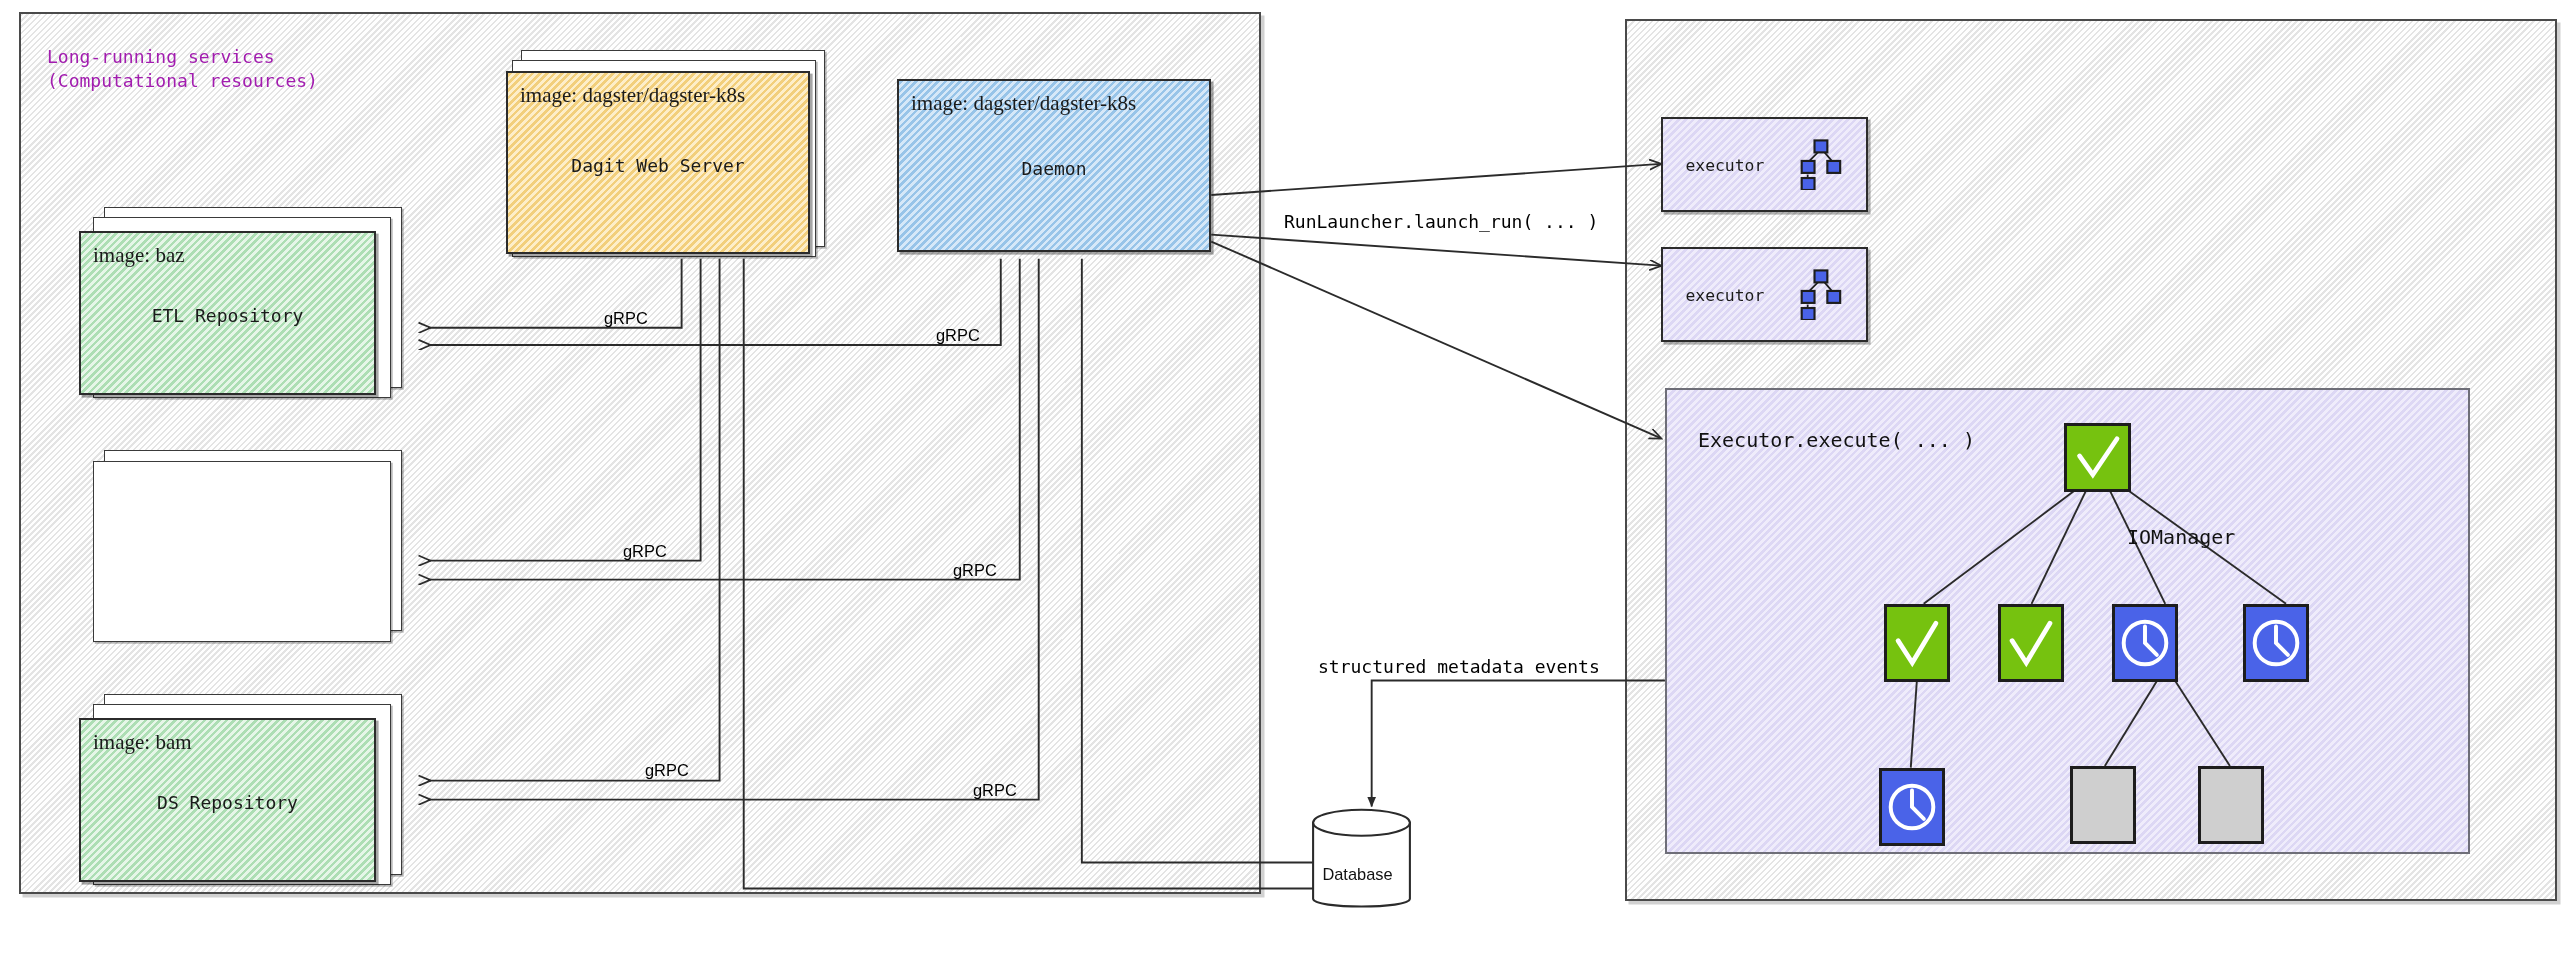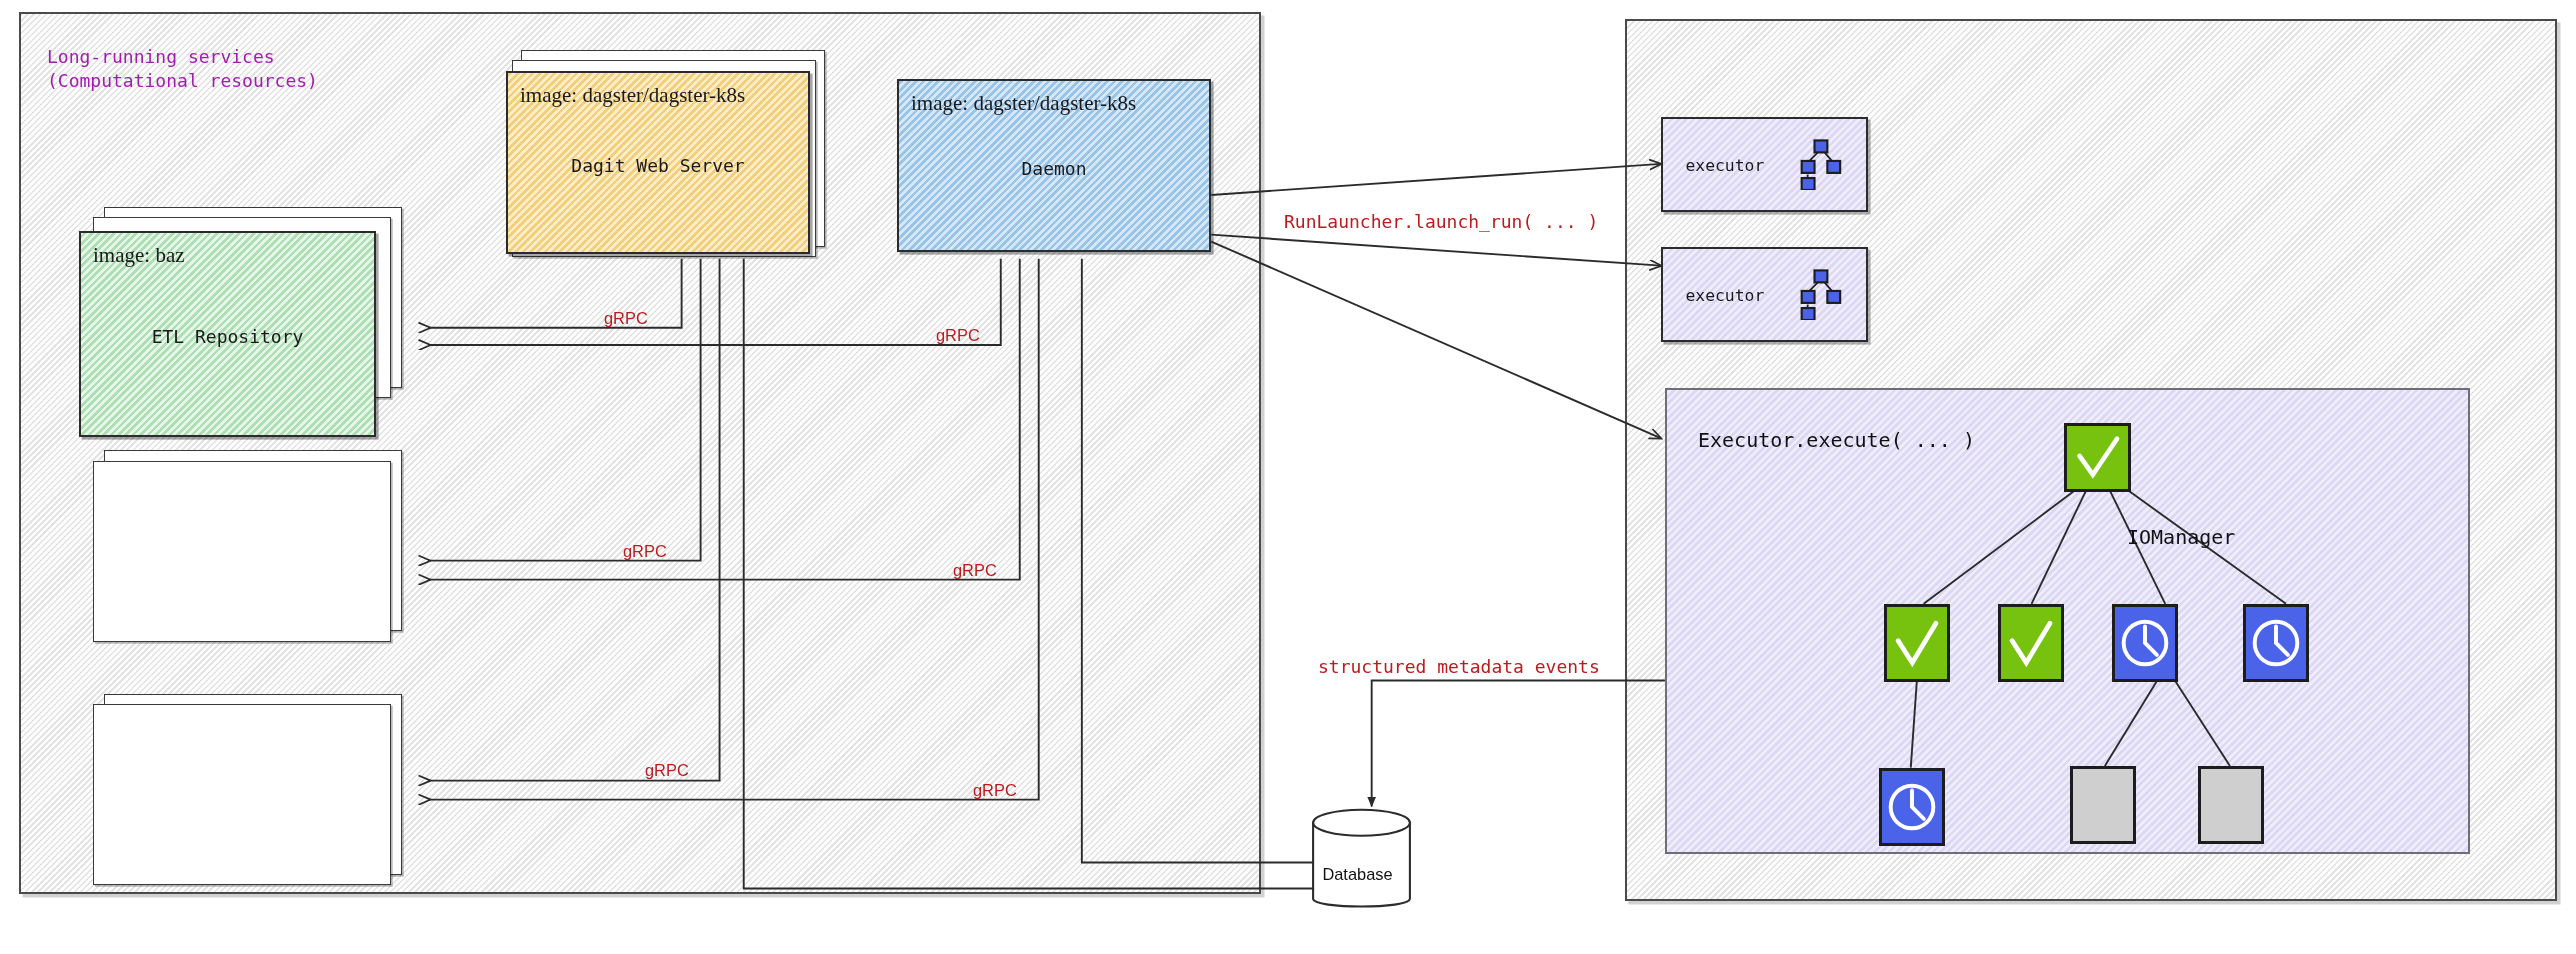--- a/index.html
+++ b/index.html
@@ -163,21 +163,21 @@
   }
   .n-green { background: #76c20f; }
   .n-blue  { background: #4a63e8; }
   .n-gray  { background: #cfcfcf; }
 
   
   .edge-label {
     position: absolute;
     font-family: "Liberation Sans", sans-serif;
     font-size: 16.4px;
-    color: #b91c1c;
+    color: #000000;
     white-space: nowrap;
     z-index: 8;
   }
   .edge-label.mono {
     font-family: "DejaVu Sans Mono", monospace;
     font-size: 18px;
   }
 
   
   .db-wrap { position: absolute; z-index: 6; }
@@ -264,30 +264,34 @@
     <div class="card-title">Dagit Web Server</div>
   </div>
 
   <div class="card fill-blue" style="left:897px; top:79px; width:314px; height:173px;">
     <div class="img-line">image: dagster/dagster-k8s</div>
     <div class="card-title">Daemon</div>
   </div>
 
   <div class="stack-sheet" style="left:104px; top:207px; width:298px; height:181px;"></div>
   <div class="stack-sheet" style="left:93px; top:217px; width:298px; height:181px;"></div>
-  <div class="card fill-green" style="left:79px; top:231px; width:297px; height:206px;">
+  <div class="card fill-green" style="left:79px; top:231px; width:297px; height:164px;">
     <div class="img-line">image: baz</div>
     <div class="card-title">ETL Repository</div>
   </div>
 
   <div class="stack-sheet" style="left:104px; top:450px; width:298px; height:181px;"></div>
   <div class="stack-sheet" style="left:93px; top:461px; width:298px; height:181px;"></div>
 
   <div class="stack-sheet" style="left:104px; top:694px; width:298px; height:181px;"></div>
   <div class="stack-sheet" style="left:93px; top:704px; width:298px; height:181px;"></div>
+  <div class="card fill-green" style="left:79px; top:718px; width:297px; height:164px;">
+    <div class="img-line">image: bam</div>
+    <div class="card-title">DS Repository</div>
+  </div>
 
   <div class="edge-label" style="left:604px; top:309px;">gRPC</div>
   <div class="edge-label" style="left:936px; top:326px;">gRPC</div>
   <div class="edge-label" style="left:623px; top:542px;">gRPC</div>
   <div class="edge-label" style="left:953px; top:561px;">gRPC</div>
   <div class="edge-label" style="left:645px; top:761px;">gRPC</div>
   <div class="edge-label" style="left:973px; top:781px;">gRPC</div>
 
   <div class="edge-label mono" style="left:1284px; top:211px;">RunLauncher.launch_run( ... )</div>
 

